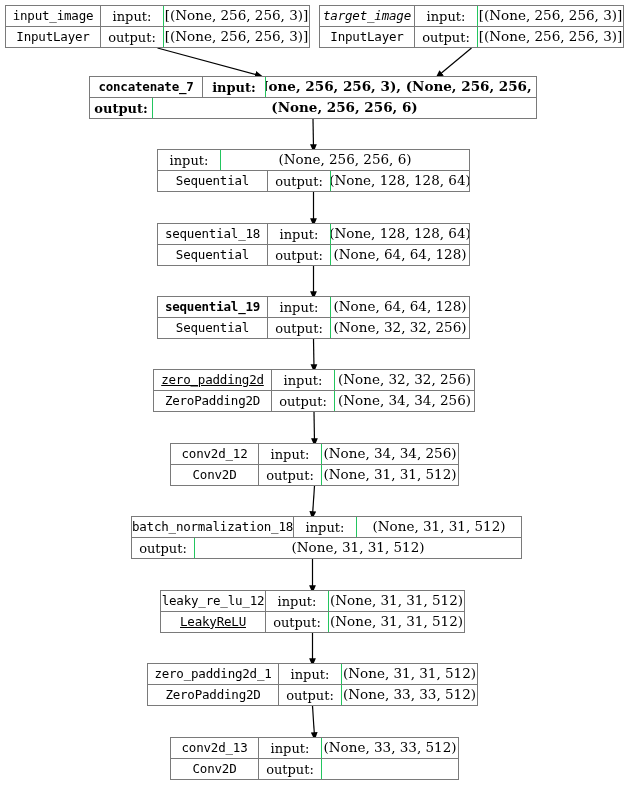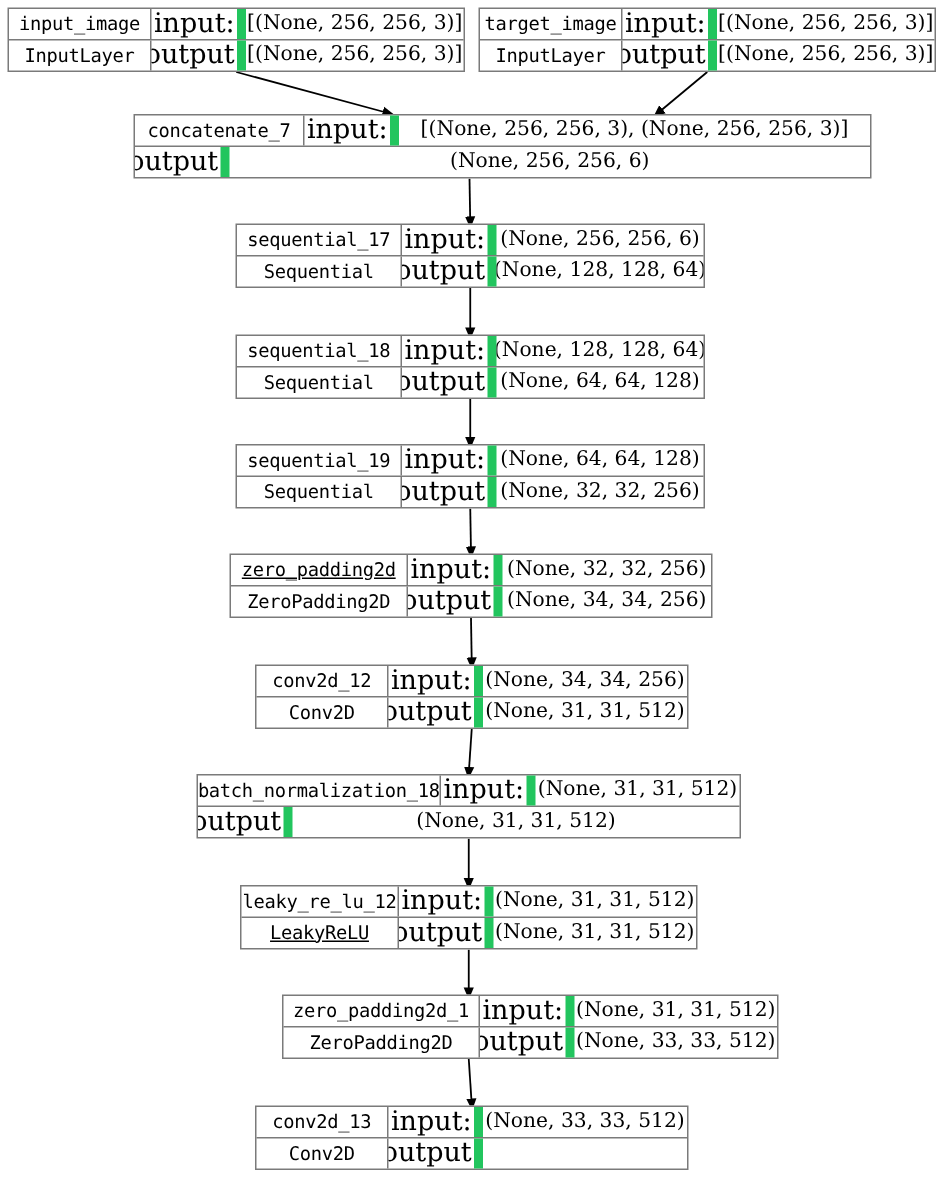--- a/index.html
+++ b/index.html
@@ -51,23 +51,23 @@
     overflow: hidden;
     padding: 0 6px;
   }
   .cell-name {
     border-right: 1px solid #7a7a7a;
     font-family: "DejaVu Sans Mono", monospace;
     font-size: 12.5px;
     letter-spacing: -0.2px;
   }
   .cell-io {
-    border-right: 6px solid #22c55e;
+    border-right: 1px solid #22c55e;
     font-family: "DejaVu Serif", serif;
-    font-size: 18px;
+    font-size: 13px;
   }
   .cell-shape {
     font-family: "DejaVu Serif", serif;
     font-size: 13.5px;
   }
 
   
   .edge-layer {
     position: absolute;
     left: 0;
@@ -111,44 +111,43 @@
           <div class="cell cell-shape" style="flex: 1 1 145px;">[(None, 256, 256, 3)]</div>
         </div>
         <div class="node-row row-bottom">
           <div class="cell cell-name" style="width: 95px; flex: 0 0 95px;">InputLayer</div>
           <div class="cell cell-io" style="width: 63px; flex: 0 0 63px;">output:</div>
           <div class="cell cell-shape" style="flex: 1 1 145px;">[(None, 256, 256, 3)]</div>
         </div>
       </div>
       <div class="node" style="left: 319px; top: 5px; width: 305px; height: 43px;">
         <div class="node-row row-top">
-          <div class="cell cell-name" style="width: 95px; flex: 0 0 95px;">target_image</div>
+          <div class="cell cell-name" style="width: 95px; flex: 0 0 95px; font-style: italic;">target_image</div>
           <div class="cell cell-io" style="width: 63px; flex: 0 0 63px;">input:</div>
           <div class="cell cell-shape" style="flex: 1 1 145px;">[(None, 256, 256, 3)]</div>
         </div>
         <div class="node-row row-bottom">
           <div class="cell cell-name" style="width: 95px; flex: 0 0 95px;">InputLayer</div>
           <div class="cell cell-io" style="width: 63px; flex: 0 0 63px;">output:</div>
           <div class="cell cell-shape" style="flex: 1 1 145px;">[(None, 256, 256, 3)]</div>
         </div>
       </div>
-      <div class="node" style="left: 89px; top: 76px; width: 492px; height: 43px;">
+      <div class="node" style="left: 89px; top: 76px; width: 448px; height: 43px; font-weight: bold;">
         <div class="node-row row-top">
           <div class="cell cell-name" style="width: 113px; flex: 0 0 113px;">concatenate_7</div>
           <div class="cell cell-io" style="width: 63px; flex: 0 0 63px;">input:</div>
           <div class="cell cell-shape" style="flex: 1 1 270px;">[(None, 256, 256, 3), (None, 256, 256, 3)]</div>
         </div>
         <div class="node-row row-bottom">
           <div class="cell cell-io" style="width: 63px; flex: 0 0 63px;">output:</div>
           <div class="cell cell-shape" style="flex: 1 1 270px;">(None, 256, 256, 6)</div>
         </div>
       </div>
       <div class="node" style="left: 157px; top: 149px; width: 313px; height: 43px;">
         <div class="node-row row-top">
-          <div class="cell cell-name" style="width: 110px; flex: 0 0 110px;">sequential_17</div>
           <div class="cell cell-io" style="width: 63px; flex: 0 0 63px;">input:</div>
           <div class="cell cell-shape" style="flex: 1 1 138px;">(None, 256, 256, 6)</div>
         </div>
         <div class="node-row row-bottom">
           <div class="cell cell-name" style="width: 110px; flex: 0 0 110px;">Sequential</div>
           <div class="cell cell-io" style="width: 63px; flex: 0 0 63px;">output:</div>
           <div class="cell cell-shape" style="flex: 1 1 138px;">(None, 128, 128, 64)</div>
         </div>
       </div>
       <div class="node" style="left: 157px; top: 223px; width: 313px; height: 43px;">
@@ -158,21 +157,21 @@
           <div class="cell cell-shape" style="flex: 1 1 138px;">(None, 128, 128, 64)</div>
         </div>
         <div class="node-row row-bottom">
           <div class="cell cell-name" style="width: 110px; flex: 0 0 110px;">Sequential</div>
           <div class="cell cell-io" style="width: 63px; flex: 0 0 63px;">output:</div>
           <div class="cell cell-shape" style="flex: 1 1 138px;">(None, 64, 64, 128)</div>
         </div>
       </div>
       <div class="node" style="left: 157px; top: 296px; width: 313px; height: 43px;">
         <div class="node-row row-top">
-          <div class="cell cell-name" style="width: 110px; flex: 0 0 110px;">sequential_19</div>
+          <div class="cell cell-name" style="width: 110px; flex: 0 0 110px; font-weight: bold;">sequential_19</div>
           <div class="cell cell-io" style="width: 63px; flex: 0 0 63px;">input:</div>
           <div class="cell cell-shape" style="flex: 1 1 138px;">(None, 64, 64, 128)</div>
         </div>
         <div class="node-row row-bottom">
           <div class="cell cell-name" style="width: 110px; flex: 0 0 110px;">Sequential</div>
           <div class="cell cell-io" style="width: 63px; flex: 0 0 63px;">output:</div>
           <div class="cell cell-shape" style="flex: 1 1 138px;">(None, 32, 32, 256)</div>
         </div>
       </div>
       <div class="node" style="left: 153px; top: 369px; width: 322px; height: 43px;">
@@ -192,21 +191,21 @@
           <div class="cell cell-name" style="width: 88px; flex: 0 0 88px;">conv2d_12</div>
           <div class="cell cell-io" style="width: 63px; flex: 0 0 63px;">input:</div>
           <div class="cell cell-shape" style="flex: 1 1 136px;">(None, 34, 34, 256)</div>
         </div>
         <div class="node-row row-bottom">
           <div class="cell cell-name" style="width: 88px; flex: 0 0 88px;">Conv2D</div>
           <div class="cell cell-io" style="width: 63px; flex: 0 0 63px;">output:</div>
           <div class="cell cell-shape" style="flex: 1 1 136px;">(None, 31, 31, 512)</div>
         </div>
       </div>
-      <div class="node" style="left: 131px; top: 516px; width: 363px; height: 43px;">
+      <div class="node" style="left: 131px; top: 516px; width: 391px; height: 43px;">
         <div class="node-row row-top">
           <div class="cell cell-name" style="width: 162px; flex: 0 0 162px;">batch_normalization_18</div>
           <div class="cell cell-io" style="width: 63px; flex: 0 0 63px;">input:</div>
           <div class="cell cell-shape" style="flex: 1 1 136px;">(None, 31, 31, 512)</div>
         </div>
         <div class="node-row row-bottom">
           <div class="cell cell-io" style="width: 63px; flex: 0 0 63px;">output:</div>
           <div class="cell cell-shape" style="flex: 1 1 136px;">(None, 31, 31, 512)</div>
         </div>
       </div>
@@ -215,21 +214,21 @@
           <div class="cell cell-name" style="width: 105px; flex: 0 0 105px;">leaky_re_lu_12</div>
           <div class="cell cell-io" style="width: 63px; flex: 0 0 63px;">input:</div>
           <div class="cell cell-shape" style="flex: 1 1 135px;">(None, 31, 31, 512)</div>
         </div>
         <div class="node-row row-bottom">
           <div class="cell cell-name" style="width: 105px; flex: 0 0 105px; text-decoration: underline;">LeakyReLU</div>
           <div class="cell cell-io" style="width: 63px; flex: 0 0 63px;">output:</div>
           <div class="cell cell-shape" style="flex: 1 1 135px;">(None, 31, 31, 512)</div>
         </div>
       </div>
-      <div class="node" style="left: 147px; top: 663px; width: 331px; height: 43px; margin-left: 41px;">
+      <div class="node" style="left: 147px; top: 663px; width: 331px; height: 43px;">
         <div class="node-row row-top">
           <div class="cell cell-name" style="width: 131px; flex: 0 0 131px;">zero_padding2d_1</div>
           <div class="cell cell-io" style="width: 63px; flex: 0 0 63px;">input:</div>
           <div class="cell cell-shape" style="flex: 1 1 135px;">(None, 31, 31, 512)</div>
         </div>
         <div class="node-row row-bottom">
           <div class="cell cell-name" style="width: 131px; flex: 0 0 131px;">ZeroPadding2D</div>
           <div class="cell cell-io" style="width: 63px; flex: 0 0 63px;">output:</div>
           <div class="cell cell-shape" style="flex: 1 1 135px;">(None, 33, 33, 512)</div>
         </div>

